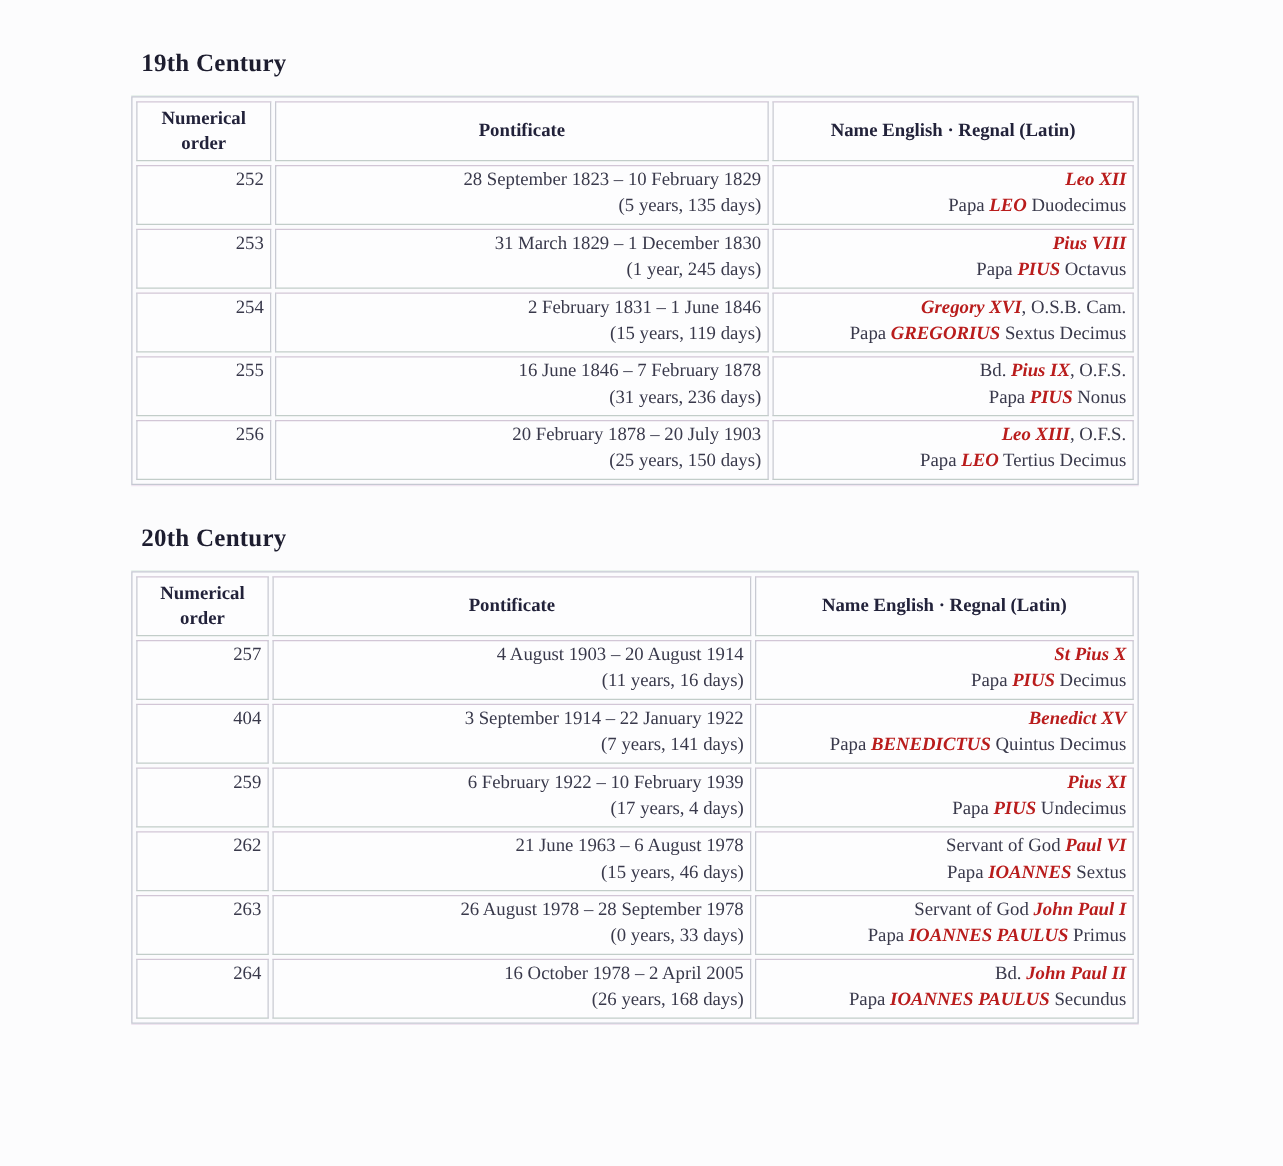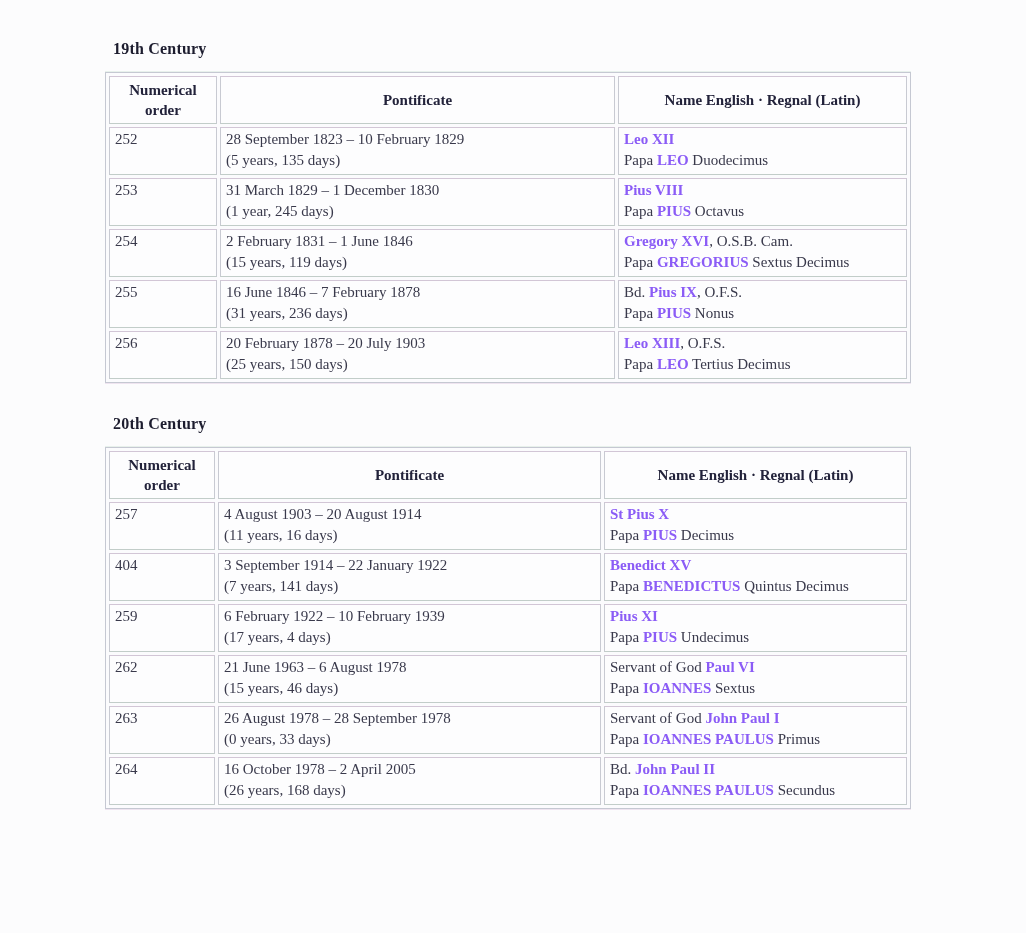--- a/index.html
+++ b/index.html
@@ -5,51 +5,52 @@
   html,body{margin:0;padding:0;}
   body{
     width:1026px;height:933px;
     background:#fcfcfd;
     font-family:"Liberation Serif","DejaVu Serif",serif;
     color:#39394b;
     -webkit-font-smoothing:antialiased;
   }
   .page{padding:40px 0 0 105px;width:806px;}
   .century-heading{
-    font-size:16px;font-weight:bold;color:#1d1d2f;
+    font-size:20px;font-weight:bold;color:#1d1d2f;
     margin:0 0 0 8px;letter-spacing:.2px;
   }
   table.popes{
     border-collapse:separate;border-spacing:3px;
     width:806px;
     background:#fbfbfd;
     border:1px solid #c5c8d2;
     margin-top:14px;
     box-shadow:0 1px 0 rgba(214,182,214,.35), 0 -1px 0 rgba(186,214,200,.3);
   }
   table.popes td,table.popes th{
     border:1px solid #c8cad2;
     border-top-color:#d2c6d6;
     border-bottom-color:#c2cdc9;
     background:#fdfdfe;
     font-size:15px;
     line-height:21px;
     padding:1px 5px 3px 5px;
     vertical-align:top;
+    text-align:right;
   }
   table.popes th{
     font-weight:bold;color:#22223a;text-align:center;vertical-align:middle;
     line-height:20px;padding:3px 4px;
   }
   .t1 .c-order{width:96px;}
   .t1 .c-pont{width:383px;}
   .t2 .c-order{width:94px;}
   .t2 .c-pont{width:371px;}
   td .ln{display:block;}
-  b{color:#8b5cf6;}
+  b{color:#b91c1c;font-style:italic;}
   .mt{margin-top:32px;}
 </style>
 </head>
 <body>
 
 <div class="page">
 
   <h2 class="century-heading">19th Century</h2>
 
   <table class="popes t1">

